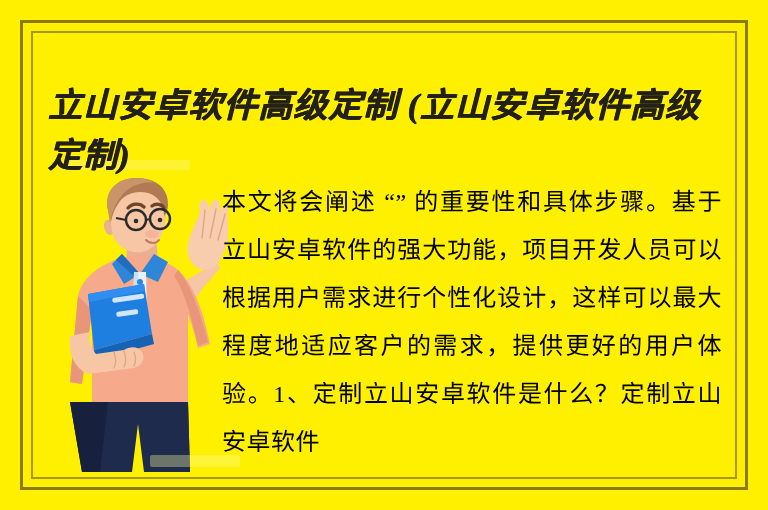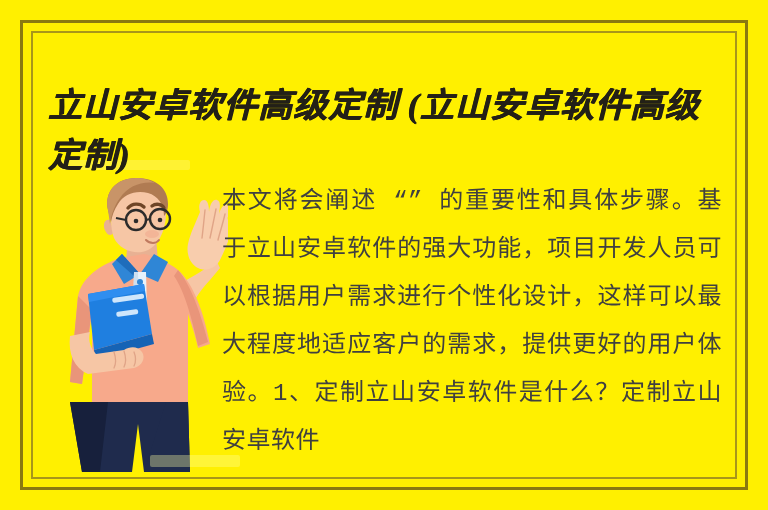--- a/index.html
+++ b/index.html
@@ -60,25 +60,25 @@
     text-shadow: 0.7px 0 0 #232017, -0.3px 0.4px 0 #232017;
     white-space: normal;
   }
 
   
   .body-text {
     position: absolute;
     left: 222px;
     top: 178px;
     width: 500px;
-    font-family: Liberation Mono, monospace;
+    font-family: Liberation Serif, serif;
     font-size: 24px;
     line-height: 48px;
     letter-spacing: 0.5px;
-    color: #404040;
+    color: #000000;
     text-align: justify;
     text-justify: inter-character;
     overflow: hidden;
     height: 292px;
   }
 
   
   .illustration {
     position: absolute;
     left: 48px;

